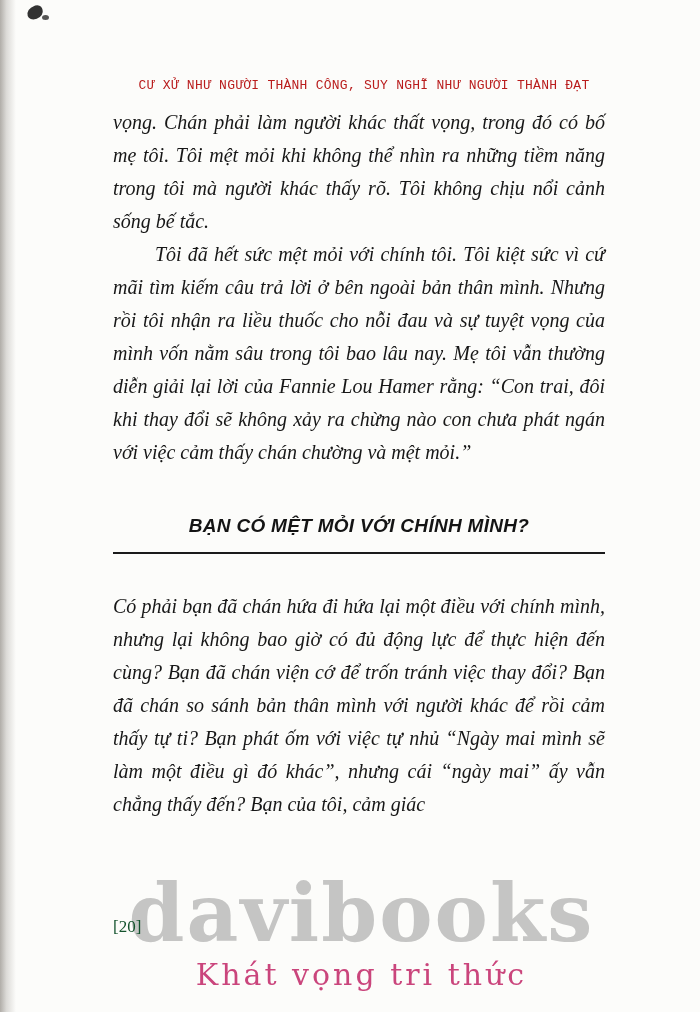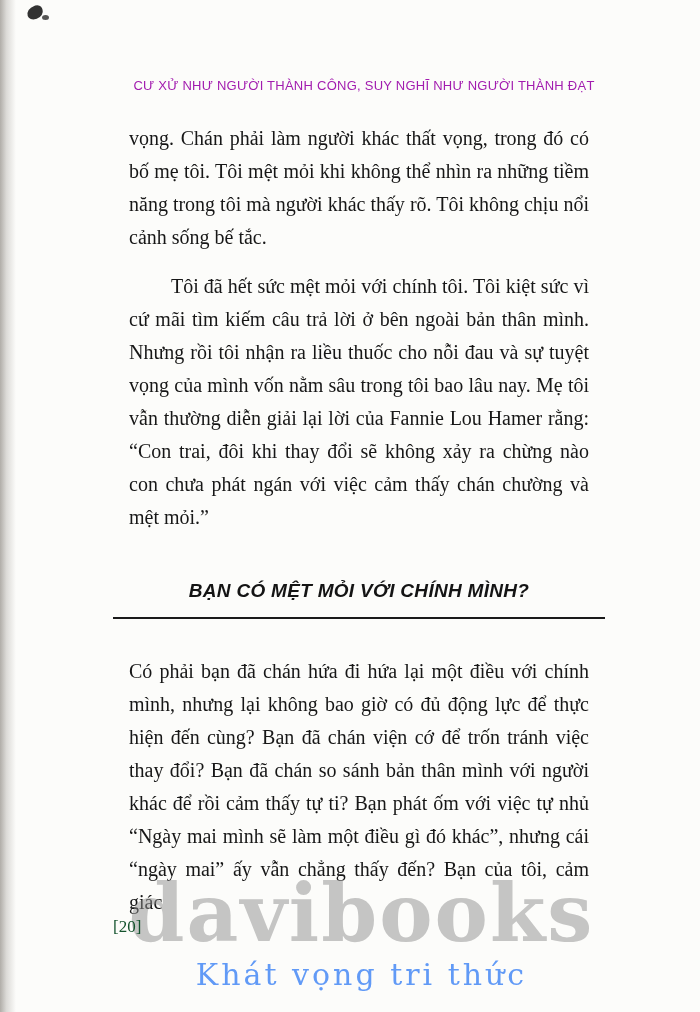--- a/index.html
+++ b/index.html
@@ -30,33 +30,33 @@
     transform:rotate(-18deg); opacity:.9; z-index:4;
   }
   .corner-mark-2 {
     position:absolute; left:42px; top:15px; width:7px; height:5px;
     background:#2b2b2b; border-radius:50%; opacity:.8; z-index:4;
   }
 
   .running-header {
     position:absolute; top:78px; left:100px; right:72px;
     text-align:center;
-    font-family:Liberation Sans, sans-serif;
+    font-family:Liberation Mono, monospace;
     font-size:13px; letter-spacing:.25px;
-    color:#a21caf;
+    color:#b91c1c;
     z-index:2;
   }
 
   .page-body {
     position:absolute; top:106px; left:113px; right:95px;
     font-size:20px; line-height:33px;
     text-align:justify;
     z-index:2;
   }
-  .para { margin:16px; }
+  .para { margin:0;font-style:italic; }
   .para.indent { text-indent:42px; }
 
   .section-block { margin-top:46px; margin-bottom:36px; }
   .section-title {
     font-family:"Liberation Sans", sans-serif;
     font-size:19px; font-weight:bold;
     letter-spacing:.3px;
     text-align:center; color:#141414;
     line-height:1.2;
     font-style:italic;
@@ -77,21 +77,21 @@
     font-family:"DejaVu Serif", serif;
     font-weight:bold;
     font-size:80px; line-height:1.08;
     letter-spacing:2px;
     color:#8f8f8f; opacity:.5;
   }
   .wm-sub {
     font-family:"DejaVu Serif", serif;
     font-size:30px; line-height:1.15;
     letter-spacing:3px;
-    color:#3b82f6; opacity:.8;
+    color:#be185d; opacity:.8;
     margin-top:2px;
   }
 
   .page-number {
     position:absolute; top:917px; left:113px; right:95px;
     font-size:17px; color:#14532d;
     z-index:3;
   }
 </style>
 </head>

